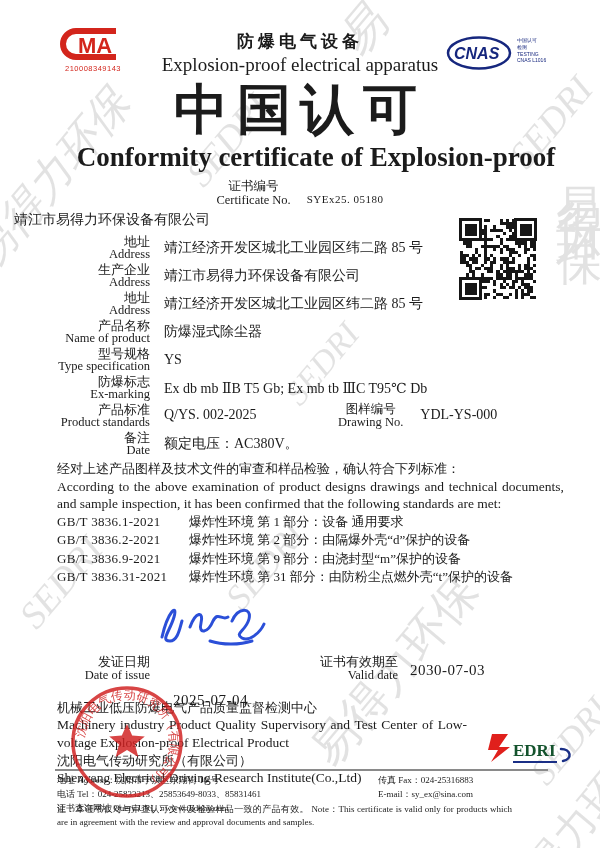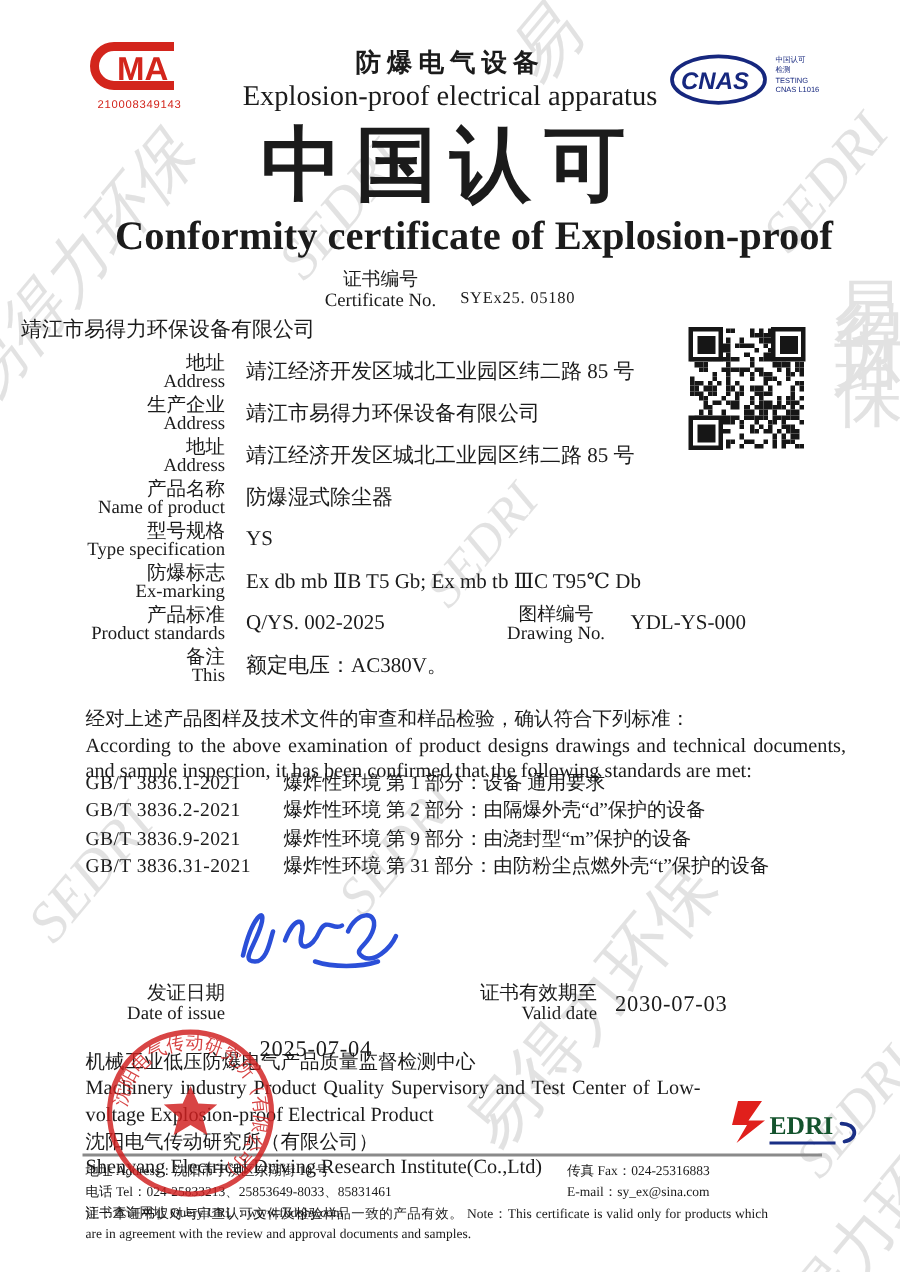--- a/index.html
+++ b/index.html
@@ -40,21 +40,21 @@
                 vertical-align:middle;margin:0 14px 0 78px;}
   
   .qr{left:458px;top:217px;width:80px;height:84px;background:#fff;}
   .qr-modules{position:absolute;inset:2px;display:grid;grid-template-columns:repeat(25,1fr);grid-template-rows:repeat(25,1fr);}
   .qr-modules i{display:block;}
   .qr-modules i.on{background:#161616;}
   .finder{position:absolute;width:17px;height:17px;border:3px solid #161616;background:#fff;}
   .finder::after{content:"";position:absolute;inset:2.5px;background:#161616;}
   .f-tl{left:1px;top:1px;} .f-tr{right:1px;top:1px;} .f-bl{left:1px;bottom:1px;}
   
-  .statement{left:57px;right:36px;top:461px;font-size:13px;line-height:1.3;margin-top:10px;}
+  .statement{left:57px;right:36px;top:461px;font-size:13px;line-height:1.3;}
   .statement .en{text-align:justify;font-size:13.5px;}
   .standards{left:57px;right:40px;top:513px;font-size:13px;line-height:1.42;}
   .std-row{display:flex;}
   .std-code{width:132px;flex:none;letter-spacing:.3px;}
   
   .approval{left:0;top:597px;height:54px;}
   .app-label{position:absolute;left:0;top:12px;width:150px;text-align:right;line-height:1.1;font-size:13px;}
   .app-label .le{font-size:12.5px;}
   .signature{position:absolute;left:152px;top:0px;}
   .dates{left:0;top:653px;}
@@ -187,21 +187,21 @@
           <span class="inline-label">
             <span style="display:block;">图样编号</span>
             <span style="display:block;">Drawing No.</span>
           </span>
           <span>YDL-YS-000</span>
         </div>
       </div>
       <div class="frow">
         <div class="flabel">
           <div class="lz">备注</div>
-          <div class="le">This</div>
+          <div class="le">Date</div>
         </div>
         <div class="fvalue">额定电压：AC380V。</div>
       </div>
     </div>
 
     <div class="abs qr">
       <div class="qr-modules">
           <i class="on"></i>
           <i class="on"></i>
           <i></i>

